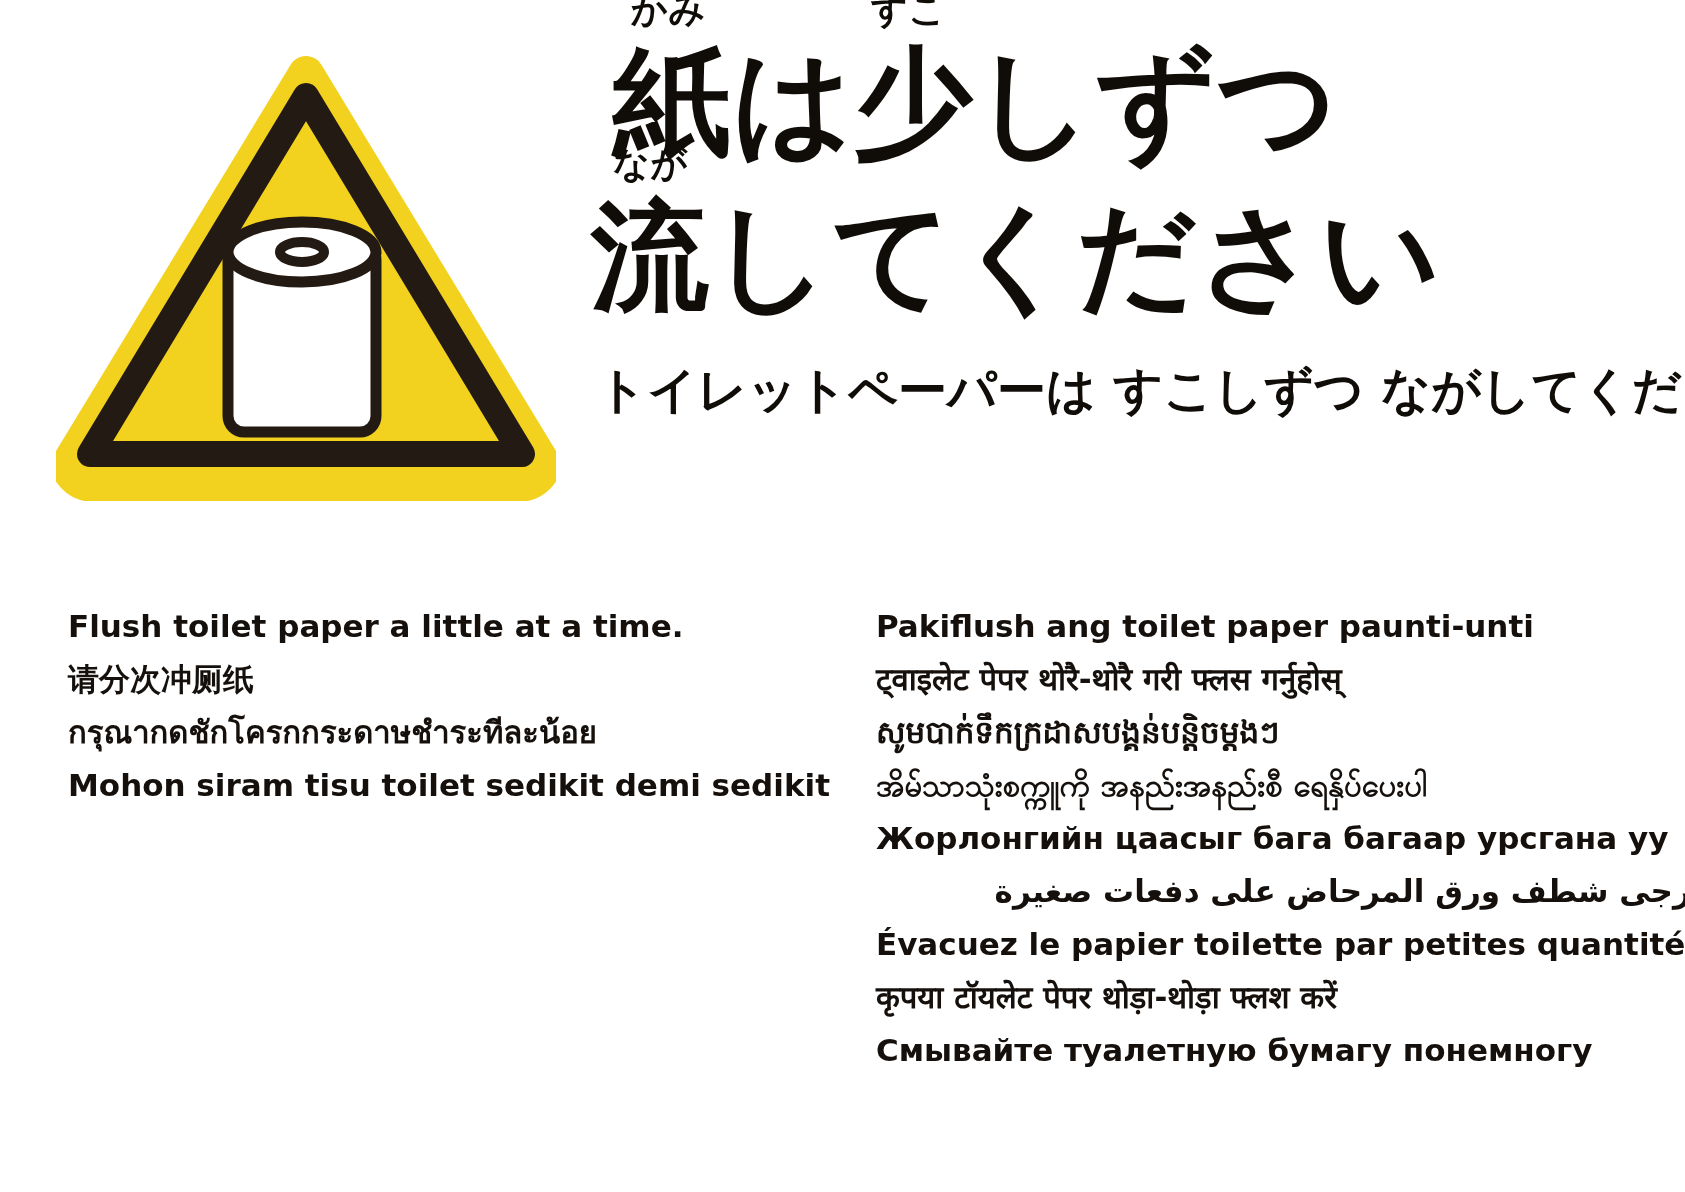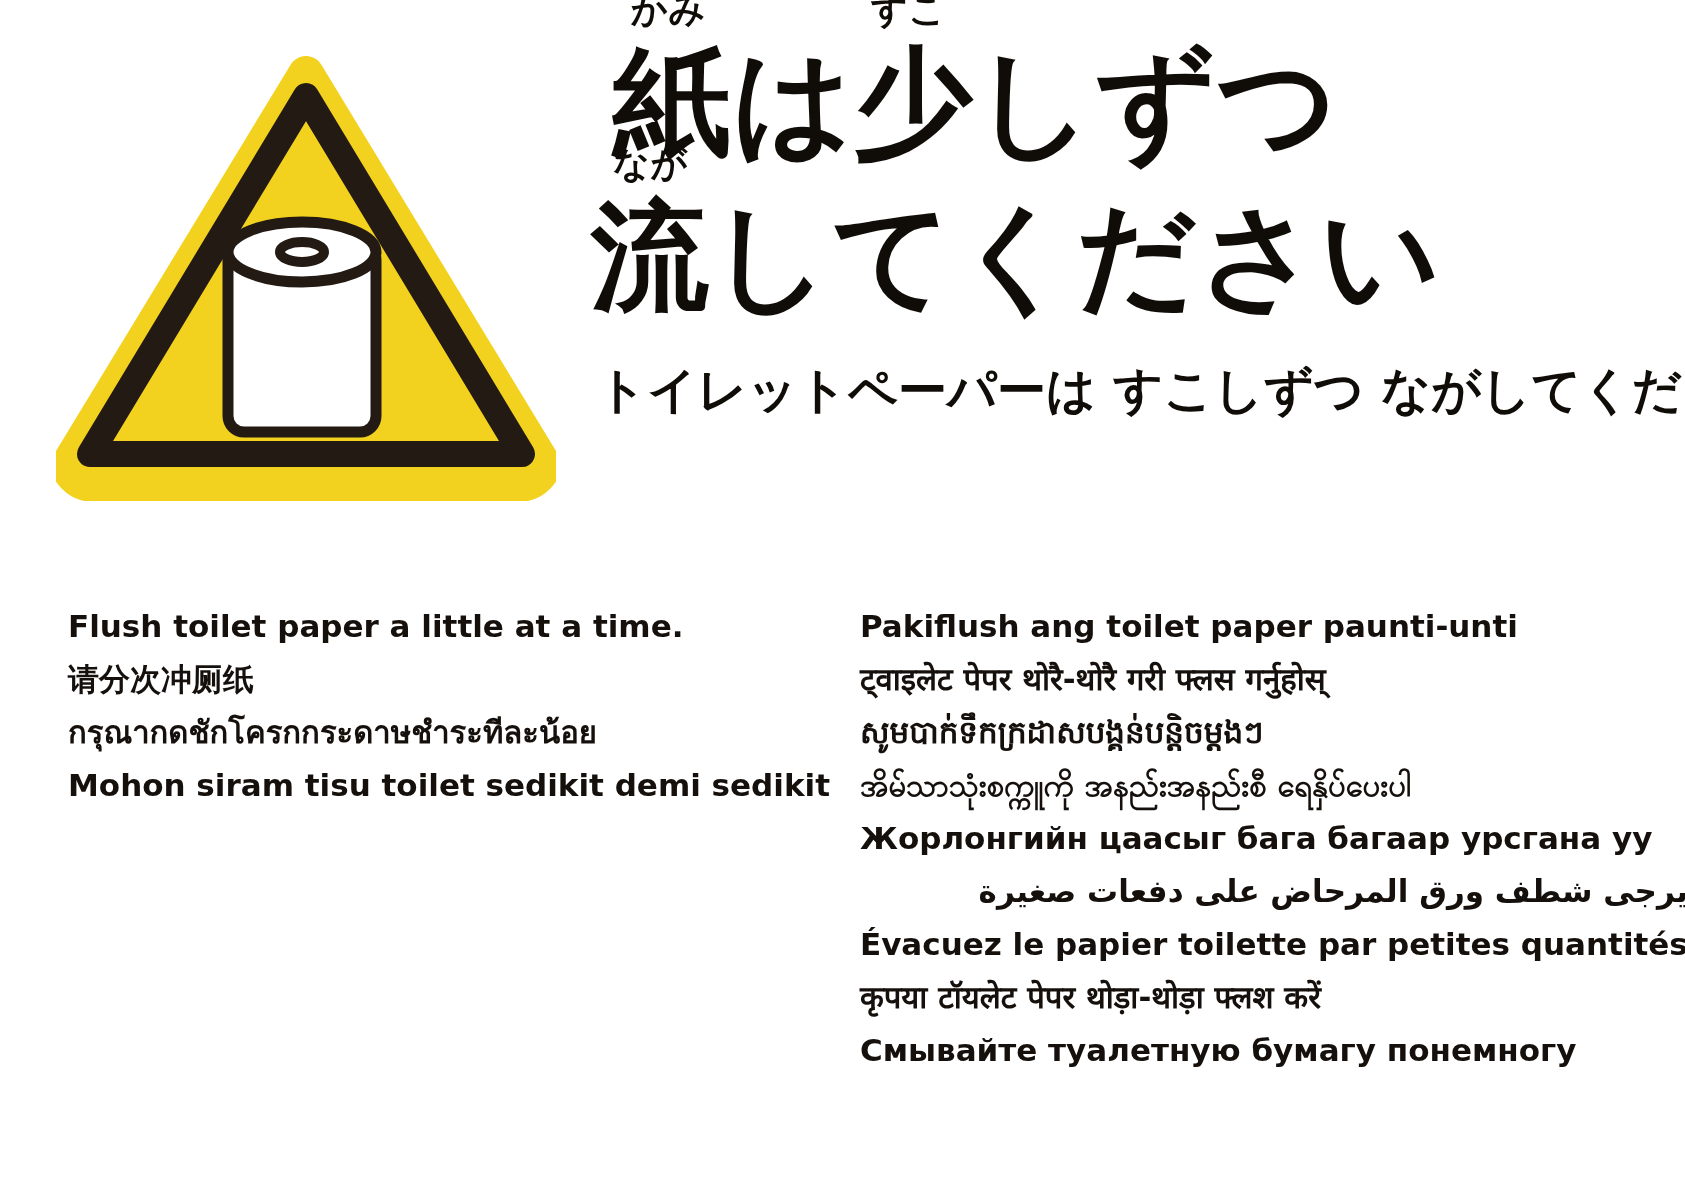--- a/index.html
+++ b/index.html
@@ -82,21 +82,21 @@
     white-space: nowrap;
   }
 
   
   .translations {
     position: absolute;
     top: 600px;
     left: 0;
     width: 1378px;
     display: flex;
-    gap: 0px;
+    gap: 16px;
   }
   .col {
     box-sizing: border-box;
     flex: 0 0 50%;
   }
   .col-left { padding-left: 68px; }
   .col-right { padding-left: 30px; }
 
   .tline {
     font-family: "DejaVu Sans", sans-serif;

